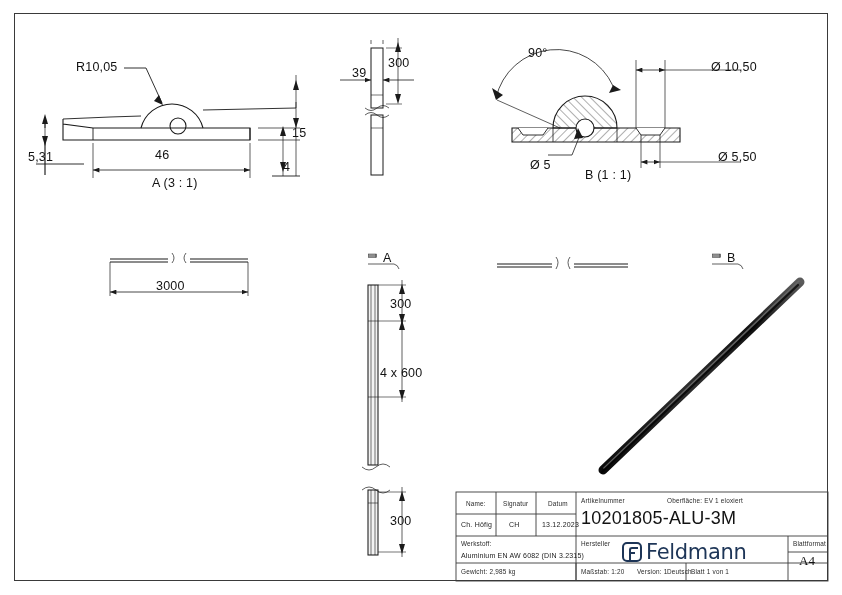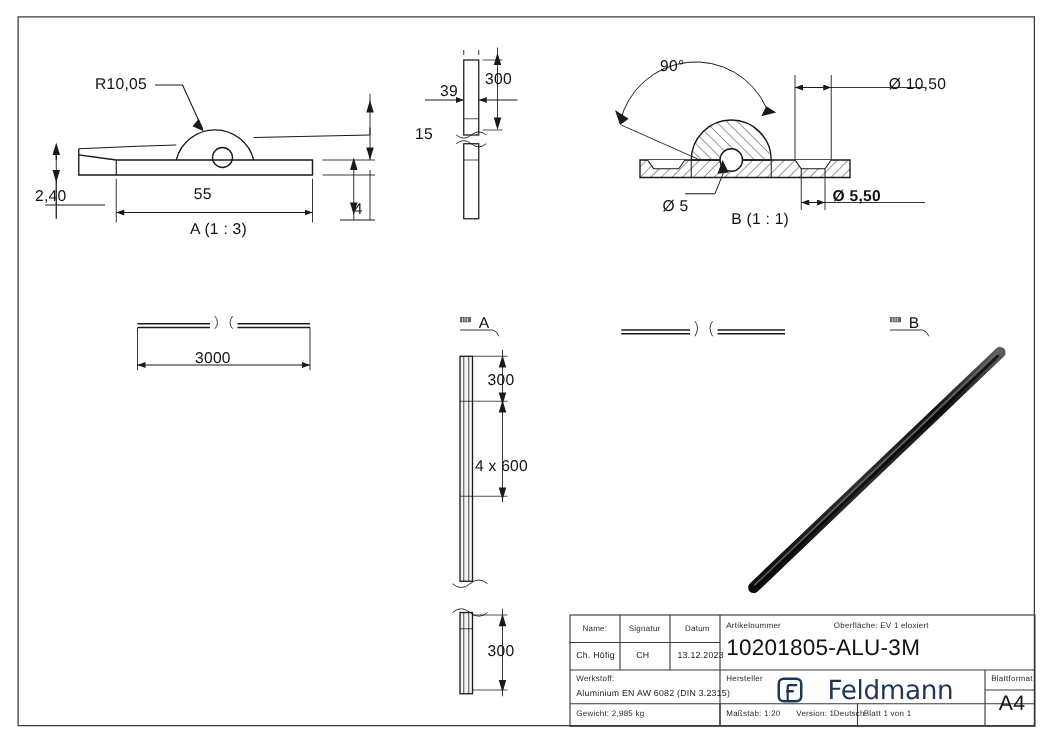--- a/index.html
+++ b/index.html
@@ -4,21 +4,21 @@
 <style>
   html,body{margin:0;padding:0;background:#ffffff;}
   body{width:842px;height:595px;position:relative;overflow:hidden;
        font-family:"Liberation Sans","DejaVu Sans",sans-serif;color:#1a1a1a;}
   #sheet{position:absolute;left:0;top:0;width:842px;height:595px;}
   .frame{position:absolute;left:14px;top:13px;width:814px;height:568px;border:1px solid #3a3a3a;box-sizing:border-box;}
   svg{position:absolute;left:0;top:0;width:842px;height:595px;overflow:visible;}
   .lbl{position:absolute;white-space:nowrap;font-size:12.5px;color:#121212;letter-spacing:.2px;}
   .lbl.tb{font-size:6.4px;color:#2a2a2a;}
   .lbl.tbval{font-size:7px;color:#1a1a1a;}
-  .logo-wrap{position:absolute;display:flex;align-items:center;gap:20px;}
+  .logo-wrap{position:absolute;display:flex;align-items:center;gap:4px;}
   .logo-txt{font-size:21px;color:#1d3557;letter-spacing:-.3px;font-family:"DejaVu Sans",sans-serif;}
   .logo-mark{width:20px;height:20px;border:2.2px solid #1d3557;border-radius:5px;position:relative;box-sizing:border-box;}
   .logo-mark:before{content:"";position:absolute;left:5px;top:3px;width:7px;height:11px;
      border-left:2.2px solid #1d3557;border-top:2.2px solid #1d3557;border-radius:3px 0 0 0;}
   .logo-mark:after{content:"";position:absolute;left:5px;top:8px;width:6px;height:0;border-top:2.2px solid #1d3557;}
   .zoomicon{position:absolute;width:11px;height:6px;}
 </style>
 </head>
 <body>
 
@@ -206,33 +206,33 @@
       <line x1="536" y1="492" x2="536" y2="536"></line>
       <line x1="576" y1="492" x2="576" y2="581"></line>
       <line x1="788" y1="536" x2="788" y2="581"></line>
       <line x1="788" y1="552" x2="828" y2="552"></line>
       <line x1="576" y1="563" x2="576" y2="581"></line>
       <line x1="686" y1="563" x2="686" y2="581"></line>
     </g>
   </svg>
 
   <div class="lbl" style="left:76px;top:60px;">R10,05</div>
-  <div class="lbl" style="left:292px;top:100px;margin-left:40px;">15</div>
+  <div class="lbl" style="left:292px;top:126px;">15</div>
   <div class="lbl" style="left:283px;top:160px;">4</div>
-  <div class="lbl" style="left:155px;top:148px;">55</div>
-  <div class="lbl" style="left:28px;top:150px;">2,40</div>
-  <div class="lbl" style="left:152px;top:176px;">A (1 : 3)</div>
+  <div class="lbl" style="left:155px;top:148px;">46</div>
+  <div class="lbl" style="left:28px;top:150px;">5,31</div>
+  <div class="lbl" style="left:152px;top:176px;">A (3 : 1)</div>
 
   <div class="lbl" style="left:332px;top:66px;margin-left:20px;">39</div>
   <div class="lbl" style="left:388px;top:56px;">300</div>
 
   <div class="lbl" style="left:528px;top:46px;">90°</div>
   <div class="lbl" style="left:676px;top:60px;margin-left:35px;">Ø 10,50</div>
   <div class="lbl" style="left:530px;top:158px;">Ø 5</div>
-  <div class="lbl" style="left:666px;top:150px;font-weight:bold;">Ø 5,50</div>
+  <div class="lbl" style="left:718px;top:150px;">Ø 5,50</div>
   <div class="lbl" style="left:562px;top:168px;margin-left:23px;">B (1 : 1)</div>
 
   <div class="lbl" style="left:156px;top:279px;">3000</div>
 
   <div class="lbl" style="left:383px;top:251px;">A</div>
   <div class="lbl" style="left:727px;top:251px;">B</div>
   <div class="lbl" style="left:390px;top:297px;">300</div>
   <div class="lbl" style="left:380px;top:366px;text-align:center;">4 x 600</div>
   <div class="lbl" style="left:390px;top:514px;">300</div>
 
@@ -264,21 +264,21 @@
   <div class="lbl tb" style="left:461px;top:540px;">Werkstoff:</div>
   <div class="lbl tbval" style="left:461px;top:552px;">Aluminium EN AW 6082 (DIN 3.2315)</div>
 
   <div class="lbl tb" style="left:581px;top:540px;">Hersteller</div>
   <div class="logo-wrap" style="left:622px;top:540px;">
     <span class="logo-mark"></span>
     <span class="logo-txt">Feldmann</span>
   </div>
 
   <div class="lbl tb" style="left:793px;top:540px;">Blattformat</div>
-  <div class="lbl" style="left:799px;top:553px;font-size:17px;">A4</div>
+  <div class="lbl" style="left:799px;top:553px;font-size:13px;font-family:Liberation Serif, serif;">A4</div>
 
   <div class="lbl tb" style="left:461px;top:568px;">Gewicht: 2,985 kg</div>
   <div class="lbl tb" style="left:581px;top:568px;">Maßstab: 1:20</div>
   <div class="lbl tb" style="left:637px;top:568px;">Version: 1</div>
   <div class="lbl tb" style="left:667px;top:568px;">Deutsch</div>
   <div class="lbl tb" style="left:691px;top:568px;">Blatt 1 von 1</div>
 
 </div>
 
 </body></html>

